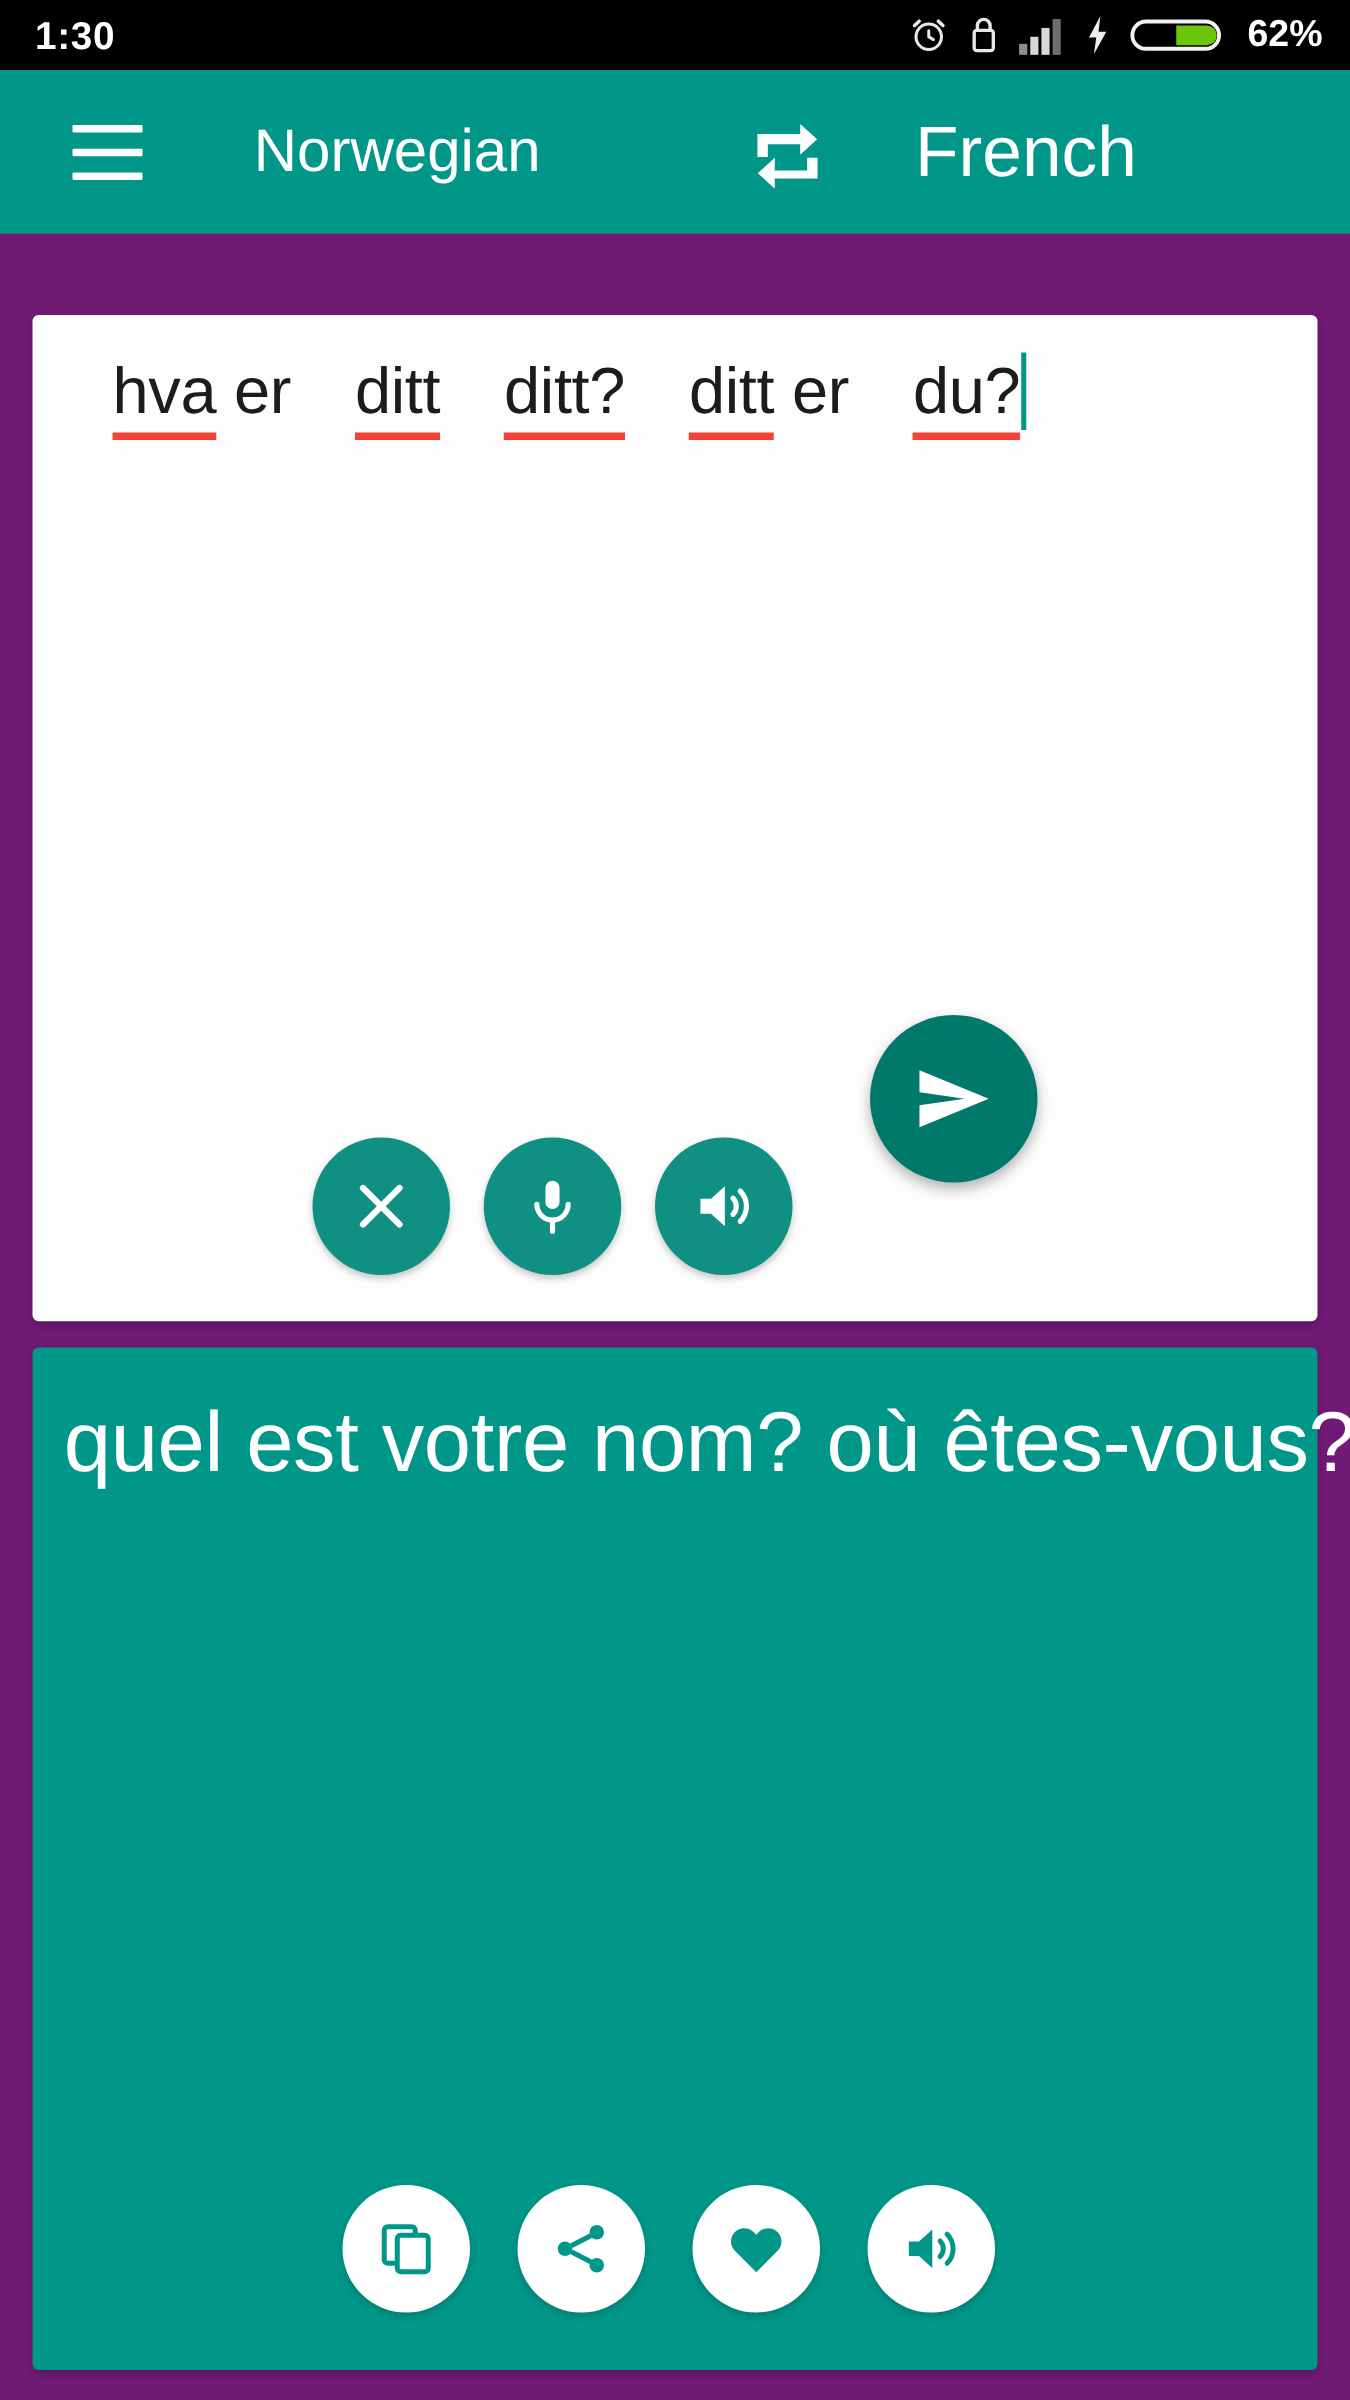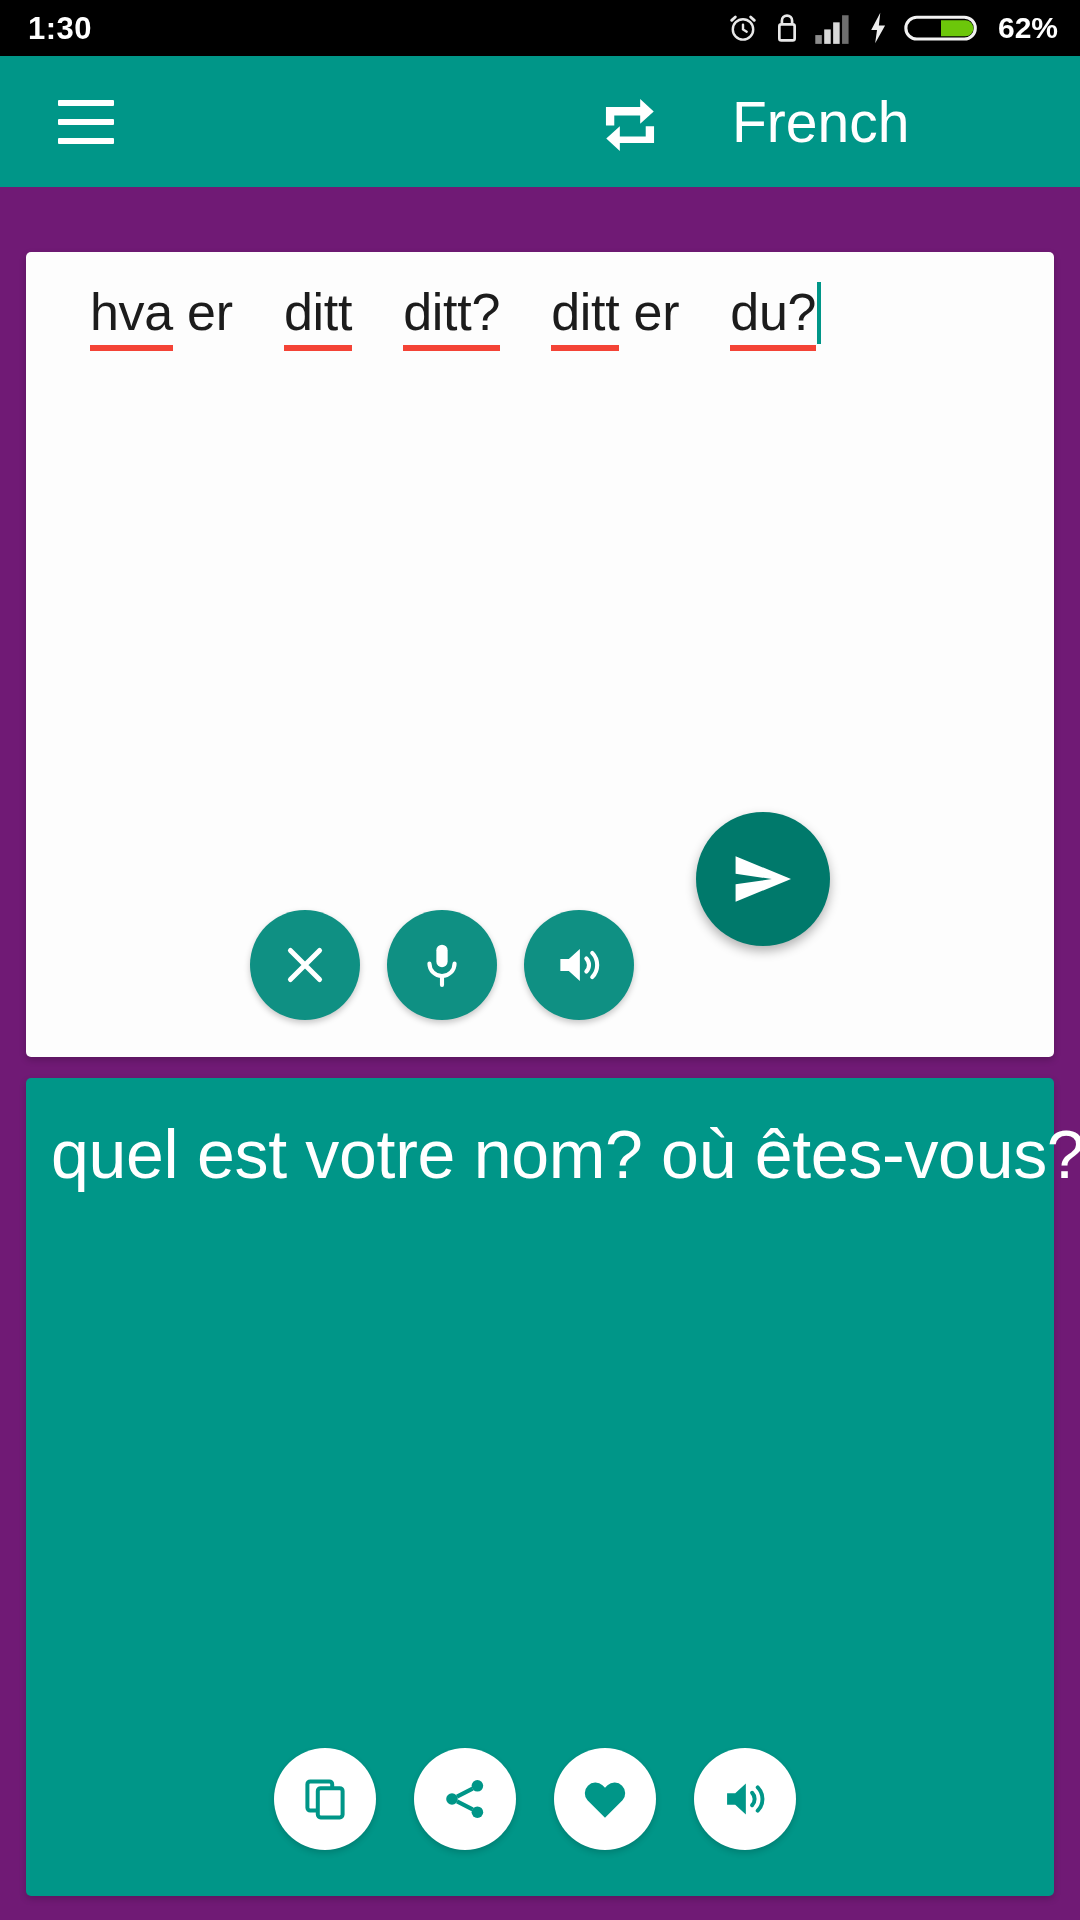--- a/index.html
+++ b/index.html
@@ -270,20 +270,21 @@
   </div>
 
   <div class="app-bar">
 
     <div class="hamburger">
       <span></span>
       <span></span>
       <span></span>
     </div>
 
+    <div class="lang-left">Norwegian</div>
 
     <div class="swap-btn">
       <svg width="74" height="74" viewBox="0 0 24 24">
         <path d="M4.2 6.2h11.1v-2.6l4.4 4.0-4.4 4.0V8.9H6.9v3.3H4.2z" fill="#ffffff"></path>
         <path d="M19.8 17.8H8.7v2.6l-4.4-4.0 4.4-4.0v3.3h8.4v-3.3h2.7z" fill="#ffffff"></path>
       </svg>
     </div>
 
     <div class="lang-right">French</div>
   </div>

